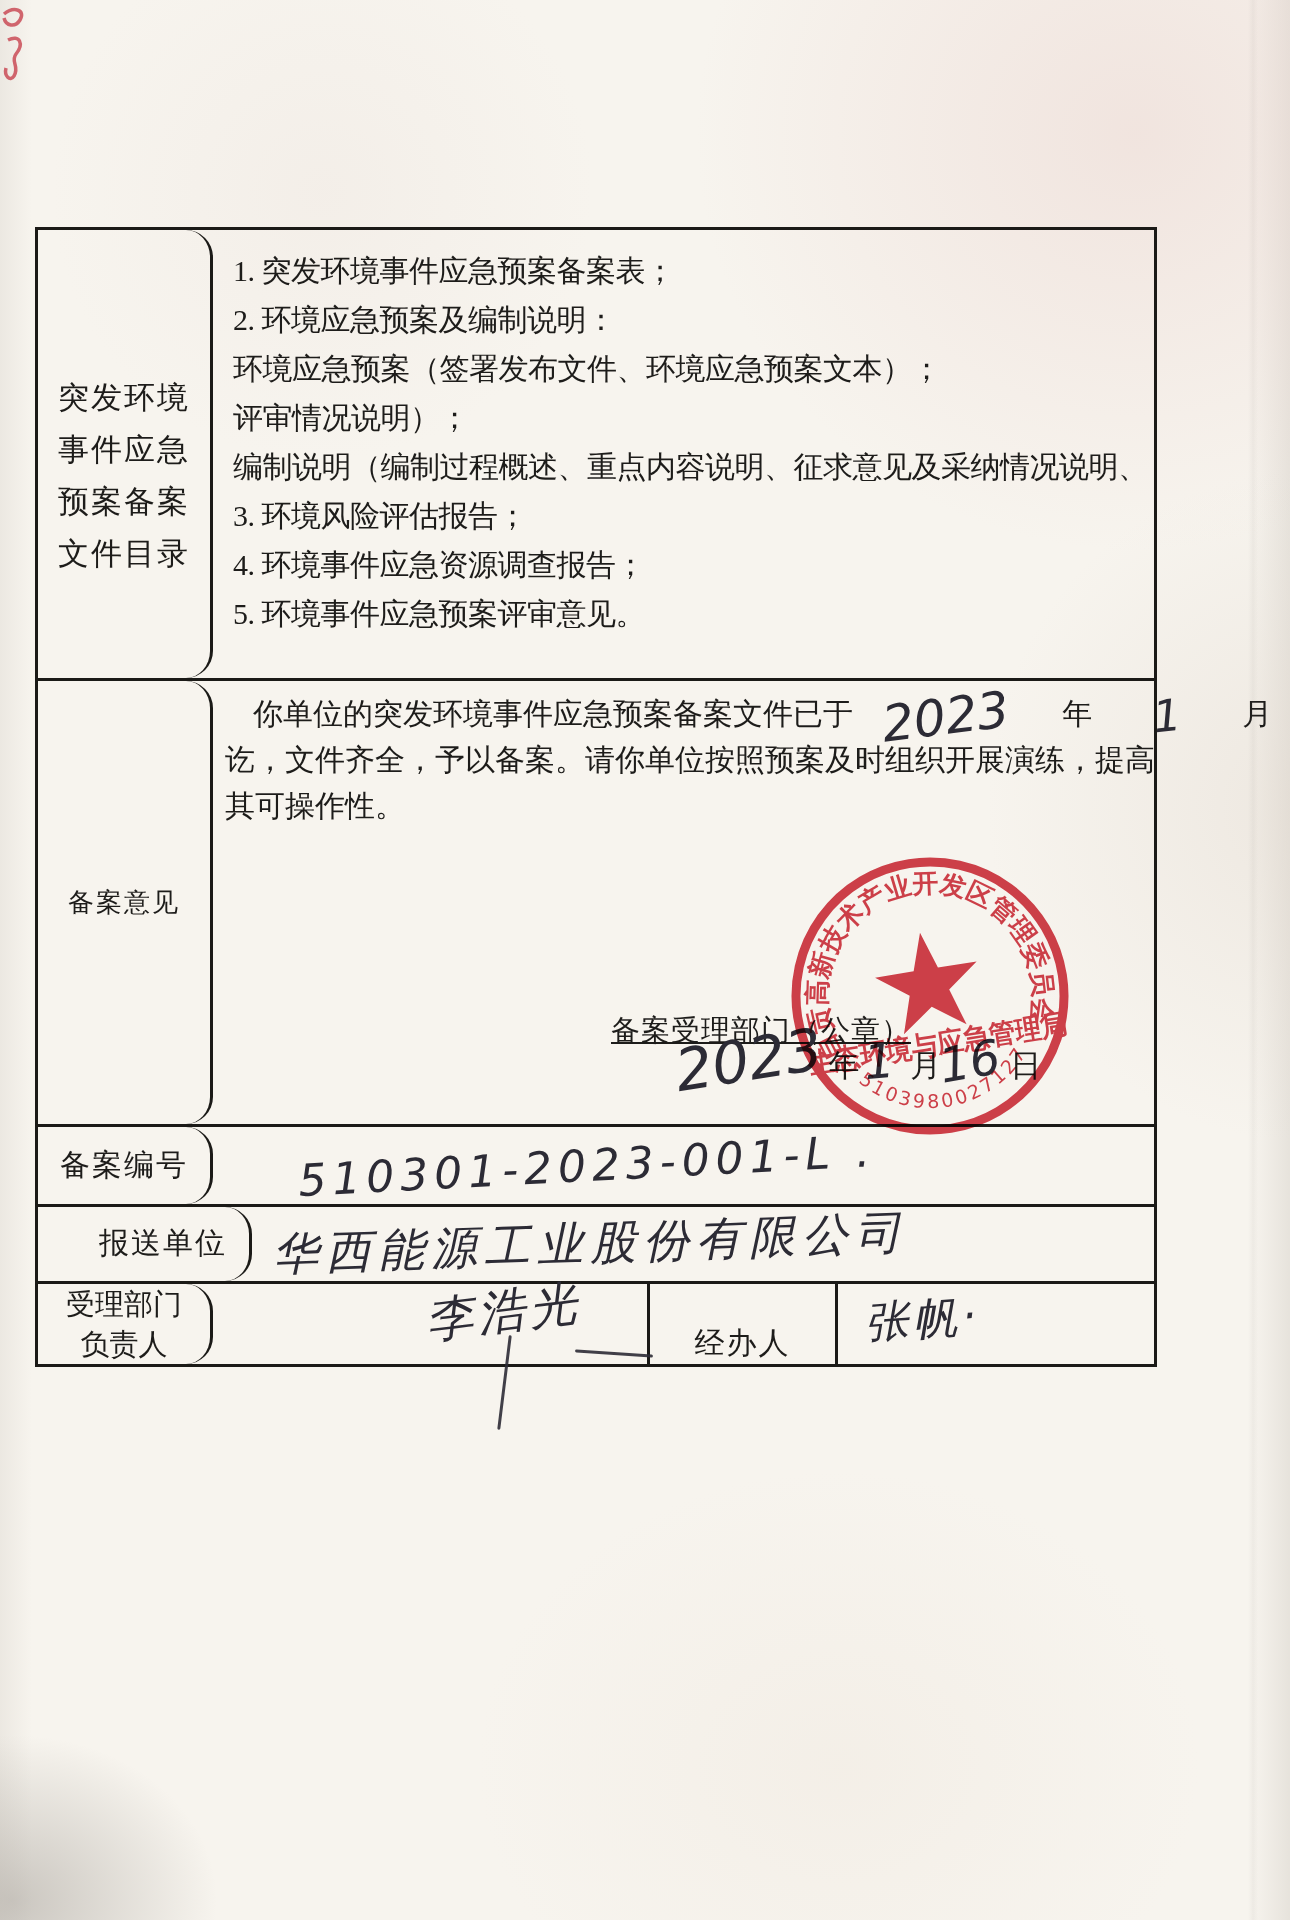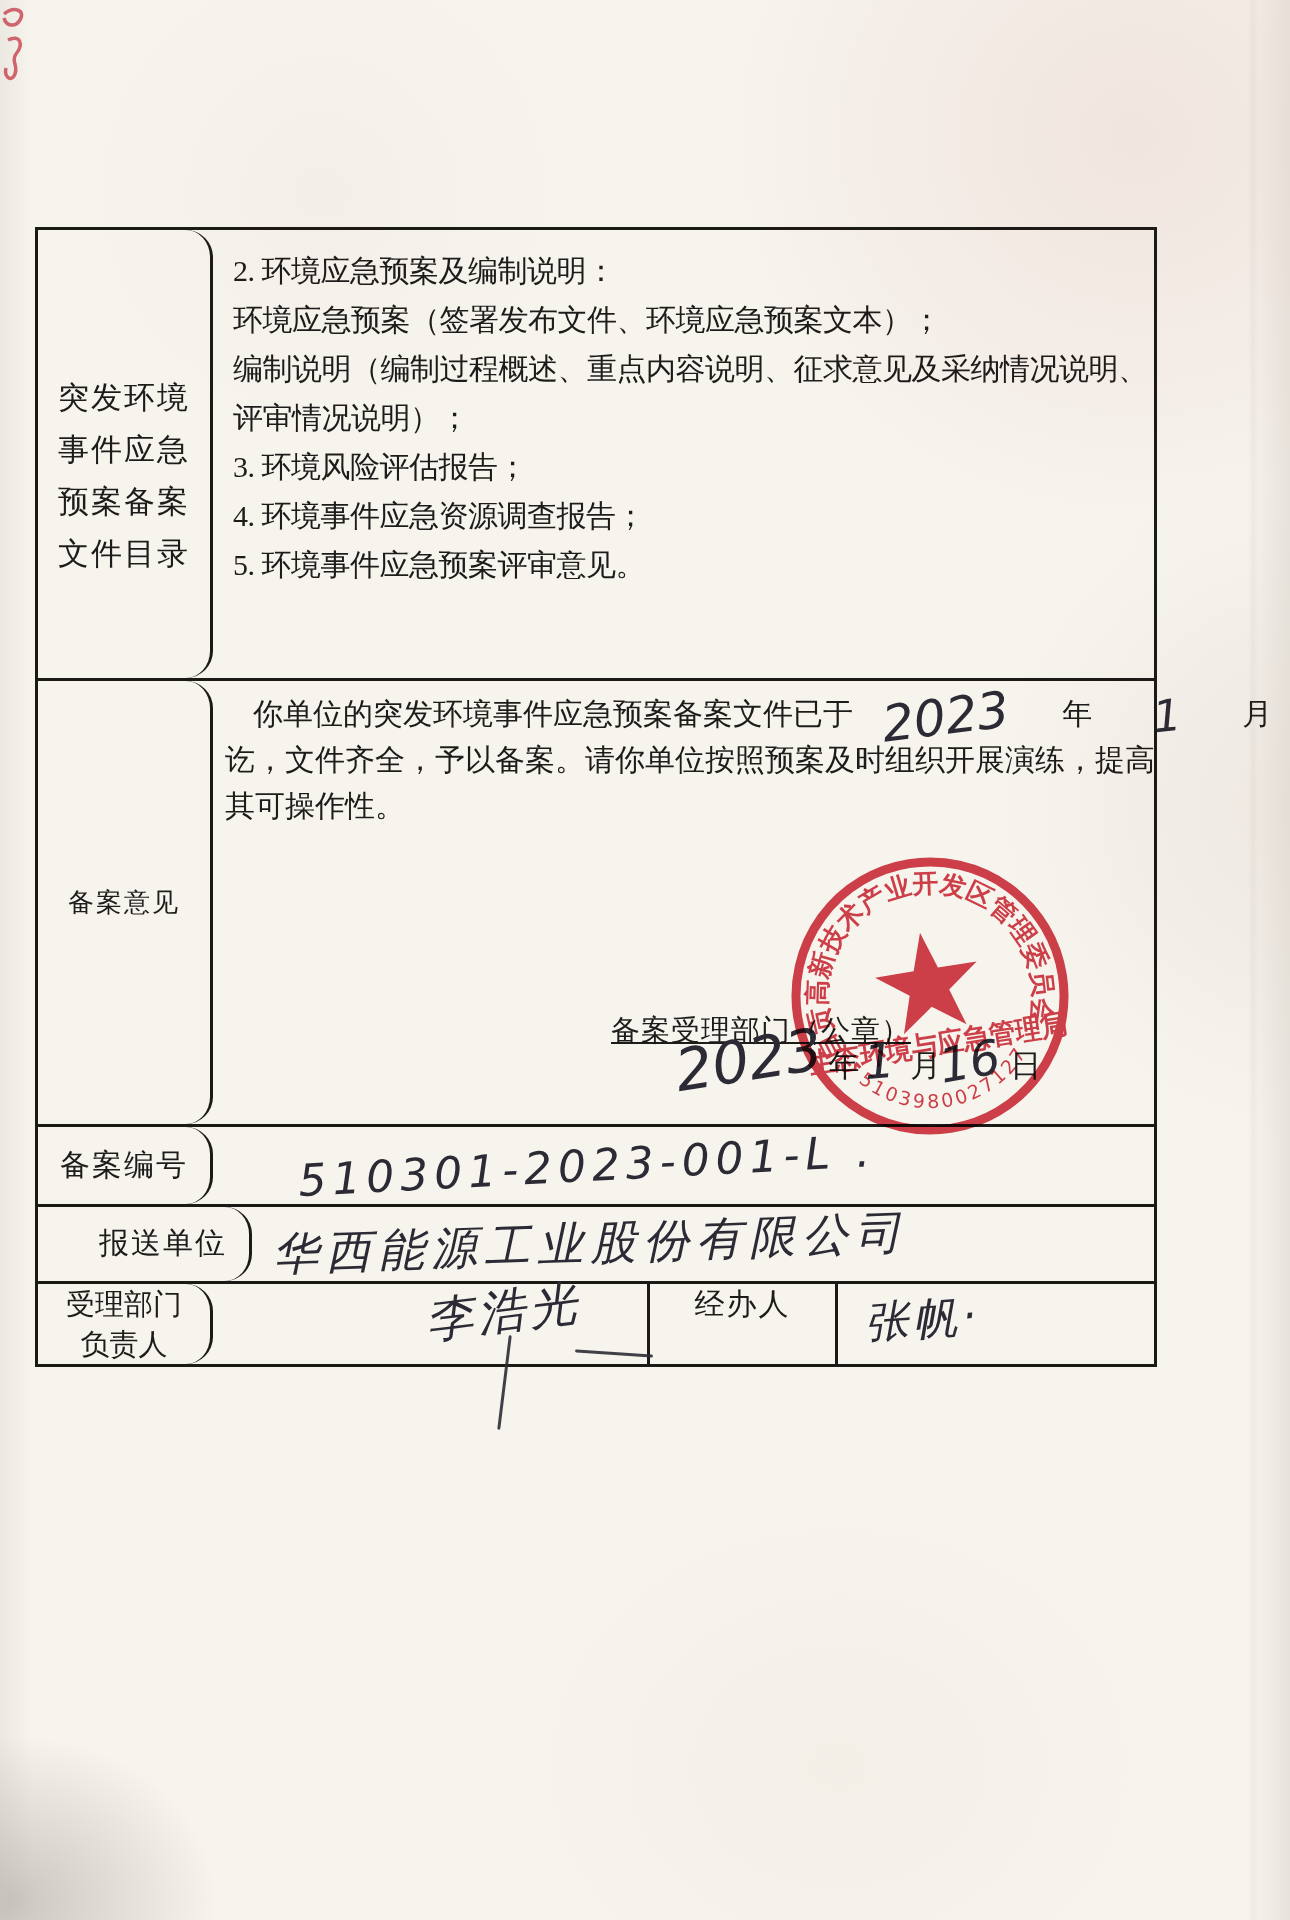--- a/index.html
+++ b/index.html
@@ -32,21 +32,21 @@
   .r2content{flex:1; position:relative; padding:10px 4px 0 12px; font-size:30px; line-height:46px; box-sizing:border-box;}
   .bodyline{white-space:nowrap; display:flex; align-items:flex-start;gap:45px;}
   .indent{margin-left:28px;}
   .deptline{position:absolute; left:398px; top:326px; font-size:29px; letter-spacing:1px;text-decoration:underline;}
   .dateline{position:absolute; left:462px; top:352px; display:flex; align-items:baseline; white-space:nowrap; font-size:31px;}
   .row3 .lab,.row4 .lab{font-size:30px; letter-spacing:2px;}
   .r3content,.r4content{flex:1; display:flex; align-items:center; box-sizing:border-box;}
   .row5 .lab{font-size:29px; line-height:40px;}
   .cell-sig1{width:437px; flex:none; border-right:3px solid #1b1a17; box-sizing:border-box; position:relative;}
   .cell-op{width:188px; flex:none; border-right:3px solid #1b1a17; box-sizing:border-box;
-    display:flex; align-items:flex-start; justify-content:center; font-size:30px; letter-spacing:2px;}
+    display:flex; align-items:flex-end; justify-content:center; font-size:30px; letter-spacing:2px;}
   .cell-sig2{flex:1; position:relative;}
   
   .hw{font-family:"DejaVu Sans", sans-serif; font-style:italic; color:#2c2b35; font-weight:500;}
   .hw-year-body{font-size:50px; margin-left:-16px; margin-right:0; transform:rotate(-7deg); position:relative; top:3px;}
   .hw-1-body{font-size:44px; margin-left:16px; transform:rotate(-6deg); position:relative; top:2px;}
   .hw-16-body{font-size:44px; margin-left:4px; transform:rotate(-8deg); position:relative; top:2px;}
   .u-year{margin-left:8px;} .u-month{margin-left:16px;} .u-daysfx{margin-left:6px;}
   .hw-year-date{font-size:58px; transform:rotate(-9deg); position:relative; top:4px;}
   .hw-1-date{font-size:48px; margin-left:4px; transform:rotate(-5deg); position:relative; top:2px;}
   .hw-16-date{font-size:48px; margin-left:-2px; transform:rotate(-10deg); position:relative; top:2px;}
@@ -78,24 +78,25 @@
   <div id="tbl">
 
     <div class="row row1">
       <div class="lab">
         <div>突发环境</div>
         <div>事件应急</div>
         <div>预案备案</div>
         <div>文件目录</div>
       </div>
       <div class="r1content">
+        <div>1. 突发环境事件应急预案备案表；</div>
         <div>2. 环境应急预案及编制说明：</div>
         <div>环境应急预案（签署发布文件、环境应急预案文本）；</div>
+        <div>评审情况说明）；</div>
         <div>编制说明（编制过程概述、重点内容说明、征求意见及采纳情况说明、</div>
-        <div>评审情况说明）；</div>
         <div>3. 环境风险评估报告；</div>
         <div>4. 环境事件应急资源调查报告；</div>
         <div>5. 环境事件应急预案评审意见。</div>
       </div>
     </div>
 
     <div class="row row2 bt">
       <div class="lab">
         <span>备案意见</span>
       </div>

